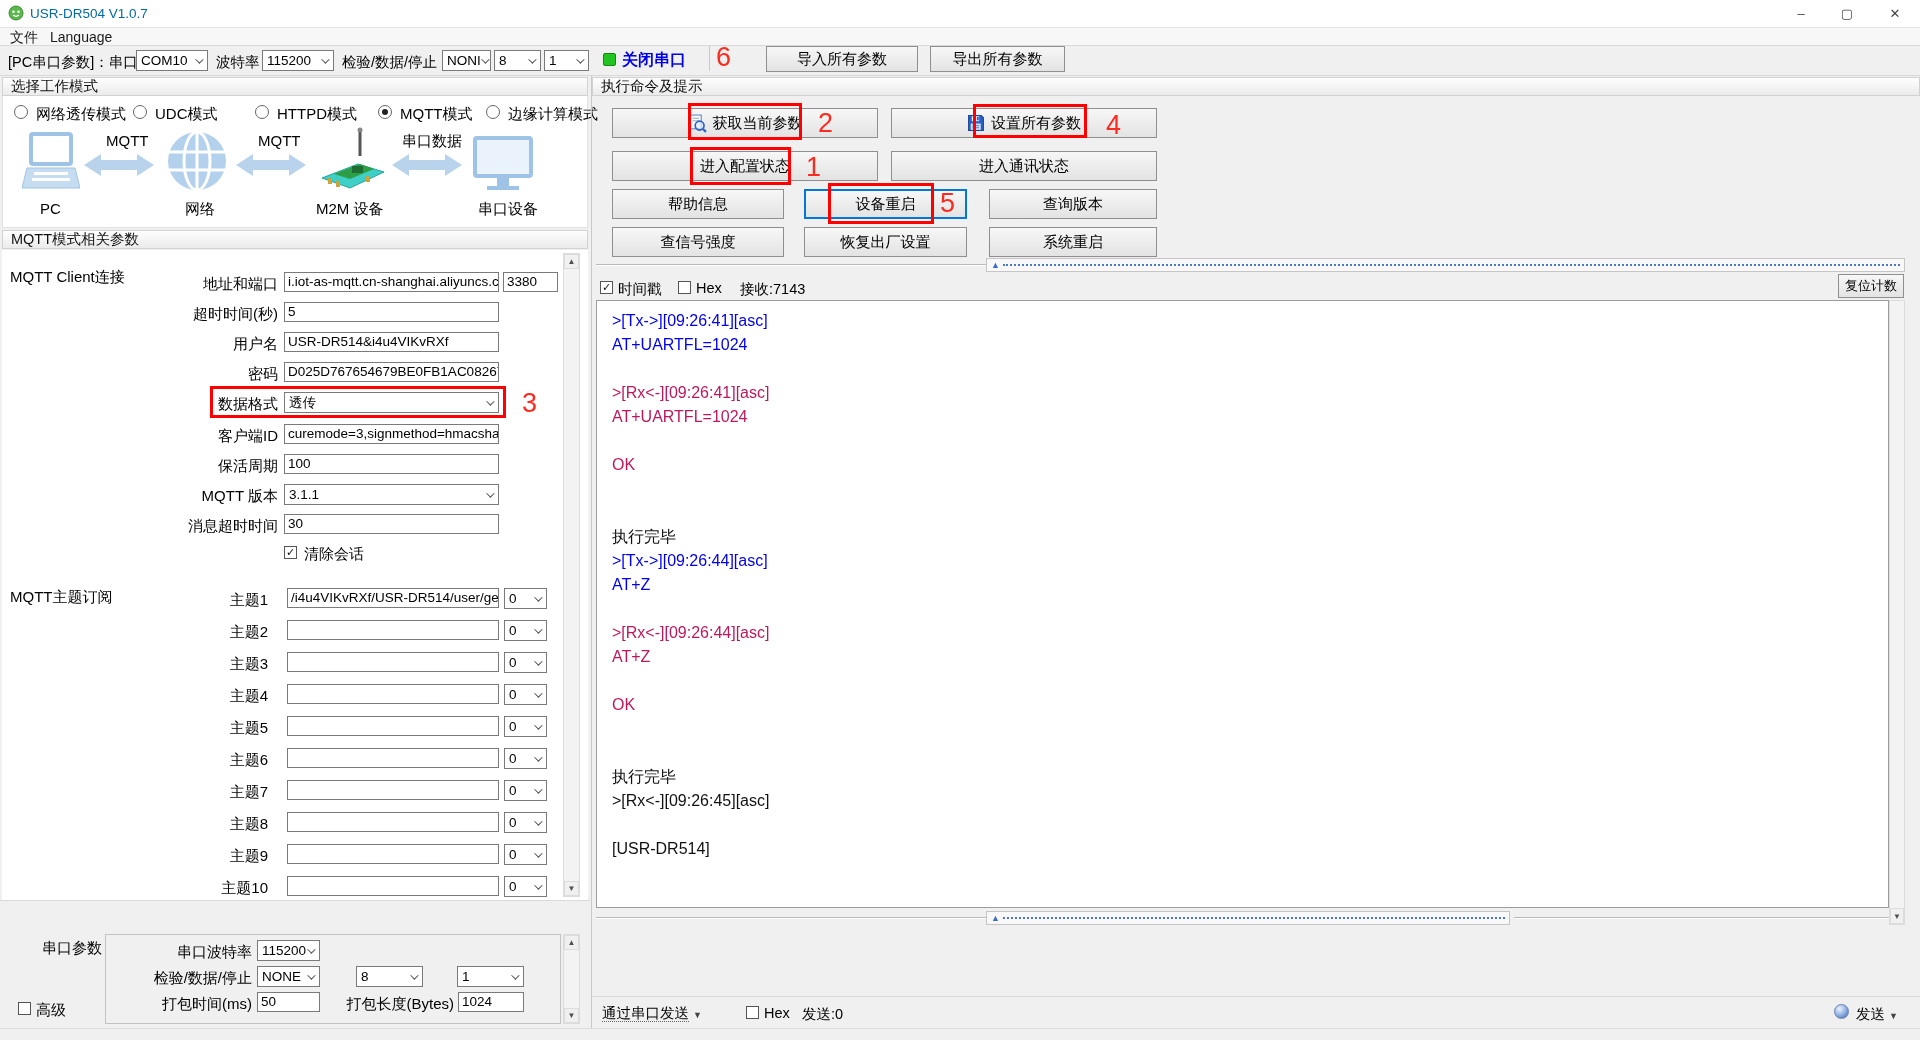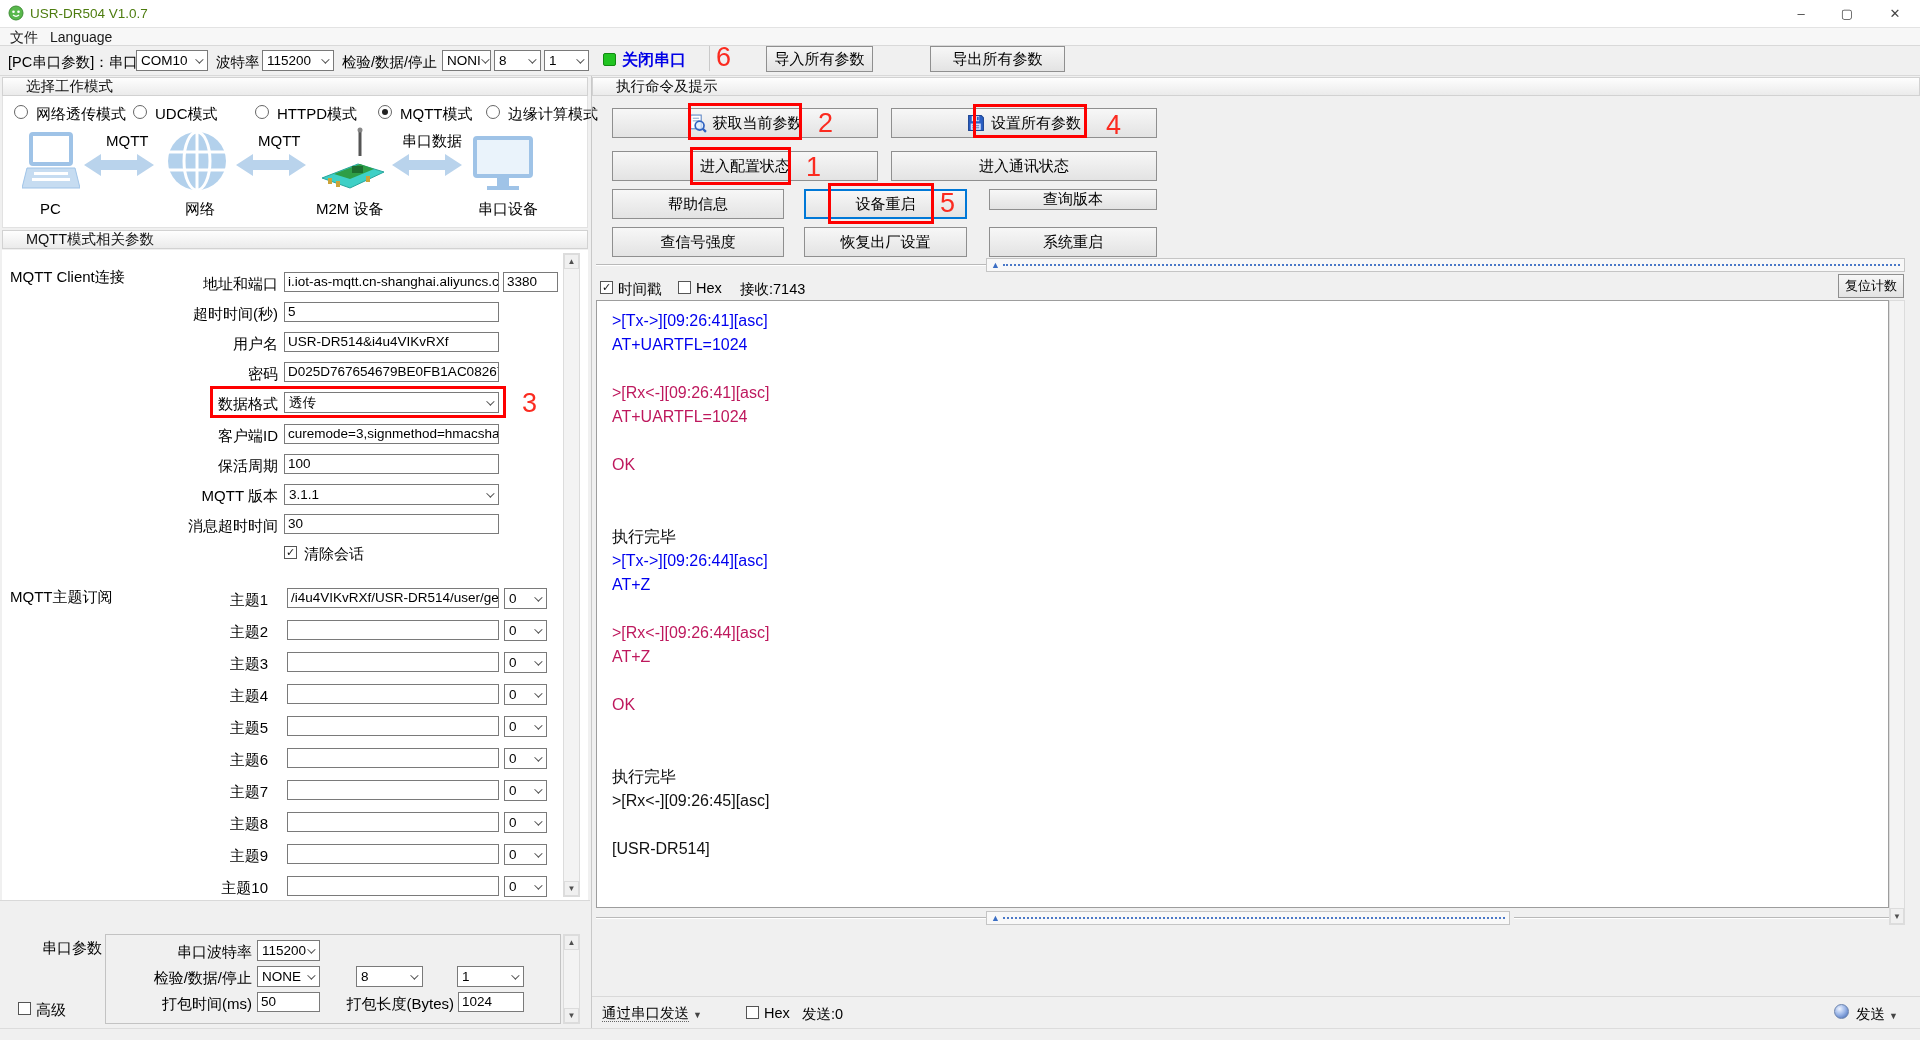--- a/index.html
+++ b/index.html
@@ -3,37 +3,37 @@
 <meta charset="utf-8">
 <style>
   * { margin:0; padding:0; box-sizing:border-box; }
   html,body { width:1920px; height:1040px; overflow:hidden; }
   body { font-family:"Liberation Sans","DejaVu Sans",sans-serif; background:#6b6b6b; }
   #app { position:relative; width:1920px; height:1040px; background:#f0f0f0; overflow:hidden; color:#000; font-size:15px; }
   .abs { position:absolute; }
 
   
   .titlebar { left:0; top:0; width:1920px; height:28px; background:#ffffff; border-bottom:1px solid #e3e3e3; }
-  .title-text { left:30px; top:6px; font-size:13.5px; color:#4d7c0f; }
+  .title-text { left:30px; top:6px; font-size:13.5px; color:#0369a1; }
   .winbtn { top:0; width:46px; height:26px; display:flex; align-items:center; justify-content:center; color:#444; font-size:13px; }
   .menubar { left:0; top:28px; width:1920px; height:18px; background:#f7f7f7; }
   .menu-item { top:29px; font-size:14px; color:#1a1a1a; }
 
   
   .lbl { font-size:15px; color:#000; white-space:nowrap; }
   .flabel { text-align:right; font-size:15px; height:20px; line-height:20px; white-space:nowrap; }
   .txt { background:#fff; border:1px solid #7a7a7a; font-size:13.5px; line-height:18px; padding:0 3px; white-space:nowrap; overflow:hidden; }
   .combo { background:#fff; border:1px solid #7a7a7a; font-size:13.5px; display:flex; align-items:center; padding-left:4px; white-space:nowrap; overflow:hidden; }
   .combo .arr { margin-left:auto; margin-right:6px; width:6px; height:6px; border:solid #505050; border-width:0 1.5px 1.5px 0; transform:rotate(45deg) translateY(-2px); flex:none; }
   .btn { background:linear-gradient(#f7f7f7,#e3e3e3); border:1px solid #8f8f8f; display:flex; align-items:center; justify-content:center; font-size:15px; gap:6px; }
   .btn.small { font-size:13px; }
   .chk { width:13px; height:13px; background:#fff; border:1px solid #555; font-size:11px; line-height:11px; text-align:center; color:#111; }
   .radio { width:14px; height:14px; border:1px solid #666; border-radius:50%; background:#fff; position:absolute; }
   .radio.sel::after { content:""; position:absolute; left:3px; top:3px; width:6px; height:6px; border-radius:50%; background:#222; }
-  .grouphdr { background:linear-gradient(#fefefe,#ebebeb); border:1px solid #d2d2d2; font-size:14.5px; color:#111; line-height:17px; padding-left:23px; }
+  .grouphdr { background:linear-gradient(#fefefe,#ebebeb); border:1px solid #d2d2d2; font-size:14.5px; color:#111; line-height:17px; padding-left:8px; }
   .redbox { border:3px solid #fe0000; background:transparent; pointer-events:none; }
   .rednum { color:#fb2b20; font-size:27px; line-height:27px; }
   .vline { width:1px; background:#c9c9c9; }
   .hline { height:1px; background:#d9d9d9; }
 
   
   .sbar { background:#f3f3f3; border:1px solid #dcdcdc; }
   .sarrow { position:absolute; left:0; width:100%; height:15px; display:flex; align-items:center; justify-content:center; font-size:8px; color:#505050; background:#f0f0f0; border:1px solid #dcdcdc; }
   .slider { background:#f8f8f8; border:1px solid #c5c5c5; position:absolute; height:14px; }
   .slider .dots { position:absolute; left:16px; right:4px; top:5px; border-top:2px dotted #4a78c8; }
@@ -94,21 +94,21 @@
       <span class="arr"></span>
     </div>
   <div class="abs combo" style="left:544px;top:50px;width:45px;height:21px">
       <span>1</span>
       <span class="arr"></span>
     </div>
   <div class="abs" style="left:603px;top:53px;width:13px;height:13px;background:#21c421;border:1px solid #128a12;border-radius:2px"></div>
   <div class="abs" style="left:622px;top:50px;font-size:16px;font-weight:bold;color:#0000e6">关闭串口</div>
   <div class="abs vline" style="left:709px;top:46px;height:25px"></div>
   <div class="abs rednum" style="left:716px;top:44px">6</div>
-  <div class="abs btn" style="left:766px;top:46px;width:107px;height:26px">导入所有参数</div>
+  <div class="abs btn" style="left:766px;top:46px;width:152px;height:26px">导入所有参数</div>
   <div class="abs btn" style="left:930px;top:46px;width:135px;height:26px">导出所有参数</div>
   <div class="abs hline" style="left:0;top:75px;width:1920px"></div>
 
   <div class="abs grouphdr" style="left:2px;top:77px;width:586px;height:19px">选择工作模式</div>
   <div class="abs" style="left:2px;top:96px;width:586px;height:132px;background:#fff;border:1px solid #e2e2e2;border-top:none"></div>
 
   <span class="radio abs" style="left:14px;top:105px"></span>
   <div class="abs lbl" style="left:36px;top:105px">网络透传模式</div>
   <span class="radio abs" style="left:133px;top:105px"></span>
   <div class="abs lbl" style="left:155px;top:105px">UDC模式</div>
@@ -363,21 +363,21 @@
   <div class="abs btn" style="left:891px;top:151px;width:266px;height:30px">
       <span>进入通讯状态</span>
     </div>
 
   <div class="abs btn" style="left:612px;top:189px;width:172px;height:30px">
       <span>帮助信息</span>
     </div>
   <div class="abs btn" style="left:804px;top:189px;width:163px;height:30px;border:2px solid #0078d7">
       <span>设备重启</span>
     </div>
-  <div class="abs btn" style="left:989px;top:189px;width:168px;height:21px">
+  <div class="abs btn" style="left:989px;top:189px;width:168px;height:30px">
       <span>查询版本</span>
     </div>
 
   <div class="abs btn" style="left:612px;top:227px;width:172px;height:30px">
       <span>查信号强度</span>
     </div>
   <div class="abs btn" style="left:804px;top:227px;width:163px;height:30px">
       <span>恢复出厂设置</span>
     </div>
   <div class="abs btn" style="left:989px;top:227px;width:168px;height:30px">

